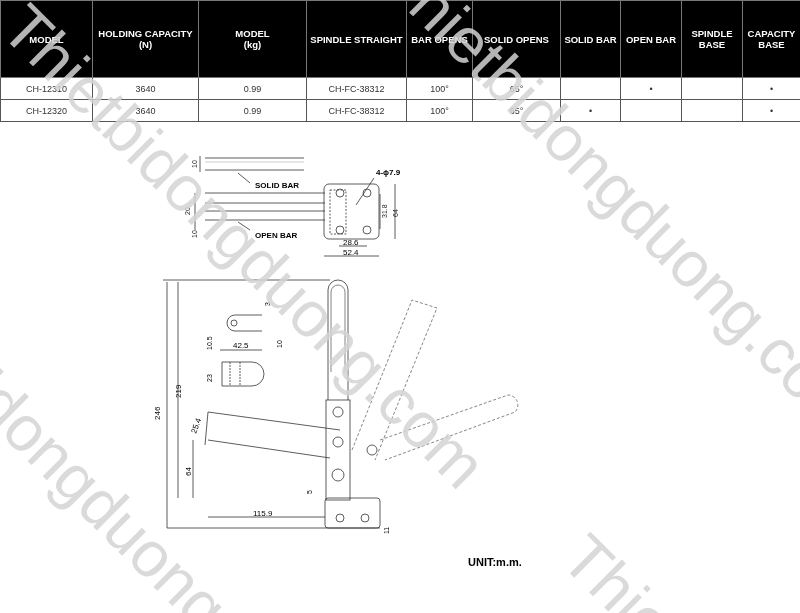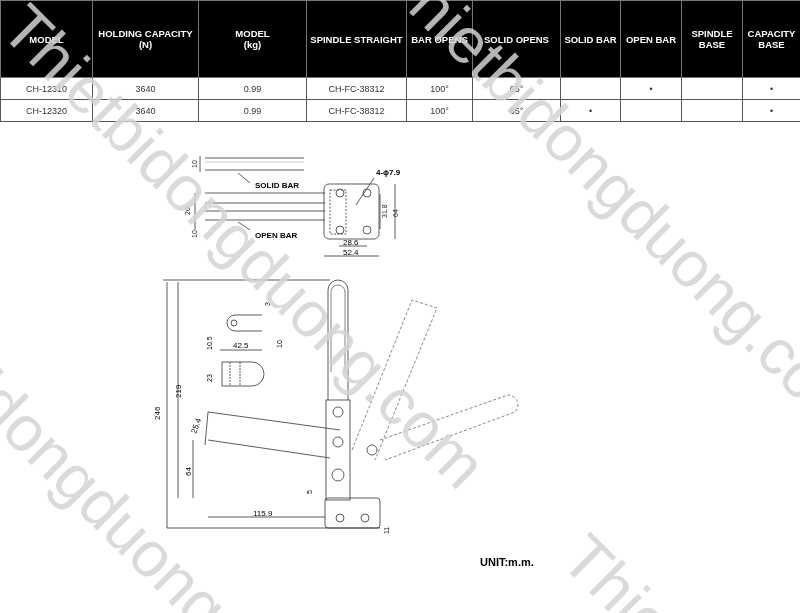--- a/index.html
+++ b/index.html
@@ -2,21 +2,21 @@
 <html><head>
 <meta charset="utf-8">
 <style>
   html, body { margin: 0; padding: 0; background: #ffffff; }
   body { width: 800px; height: 613px; position: relative; overflow: hidden; font-family: "Liberation Sans", sans-serif; }
   .spec-table { position: absolute; left: 0; top: 0; border-collapse: collapse; table-layout: fixed; width: 800px; }
   .spec-table th { background: #000; color: #fff; font-size: 9.5px; font-weight: bold; height: 44px; padding: 16px 2px; border: 1px solid #777; line-height: 11px; }
   .spec-table td { font-size: 9px; color: #333; height: 21px; text-align: center; border: 1px solid #555; padding: 0; }
   .dot { font-size: 12px; color: #111; }
   .drawing { position: absolute; left: 0; top: 135px; width: 800px; height: 478px; }
-  .unit { position: absolute; left: 480px; top: 556px; font-size: 11px; font-weight: bold; color: #000; }
+  .unit { position: absolute; left: 468px; top: 556px; font-size: 11px; font-weight: bold; color: #000; }
   .wm { position: absolute; color: #d4d4d4; font-size: 64px; font-family: "Liberation Sans", sans-serif; transform-origin: left top; white-space: nowrap; pointer-events: none; opacity: 0.85; }
 </style>
 </head>
 <body>
 
 <table class="spec-table">
   <colgroup>
     <col style="width:92px">
       <col style="width:106px">
       <col style="width:108px">

